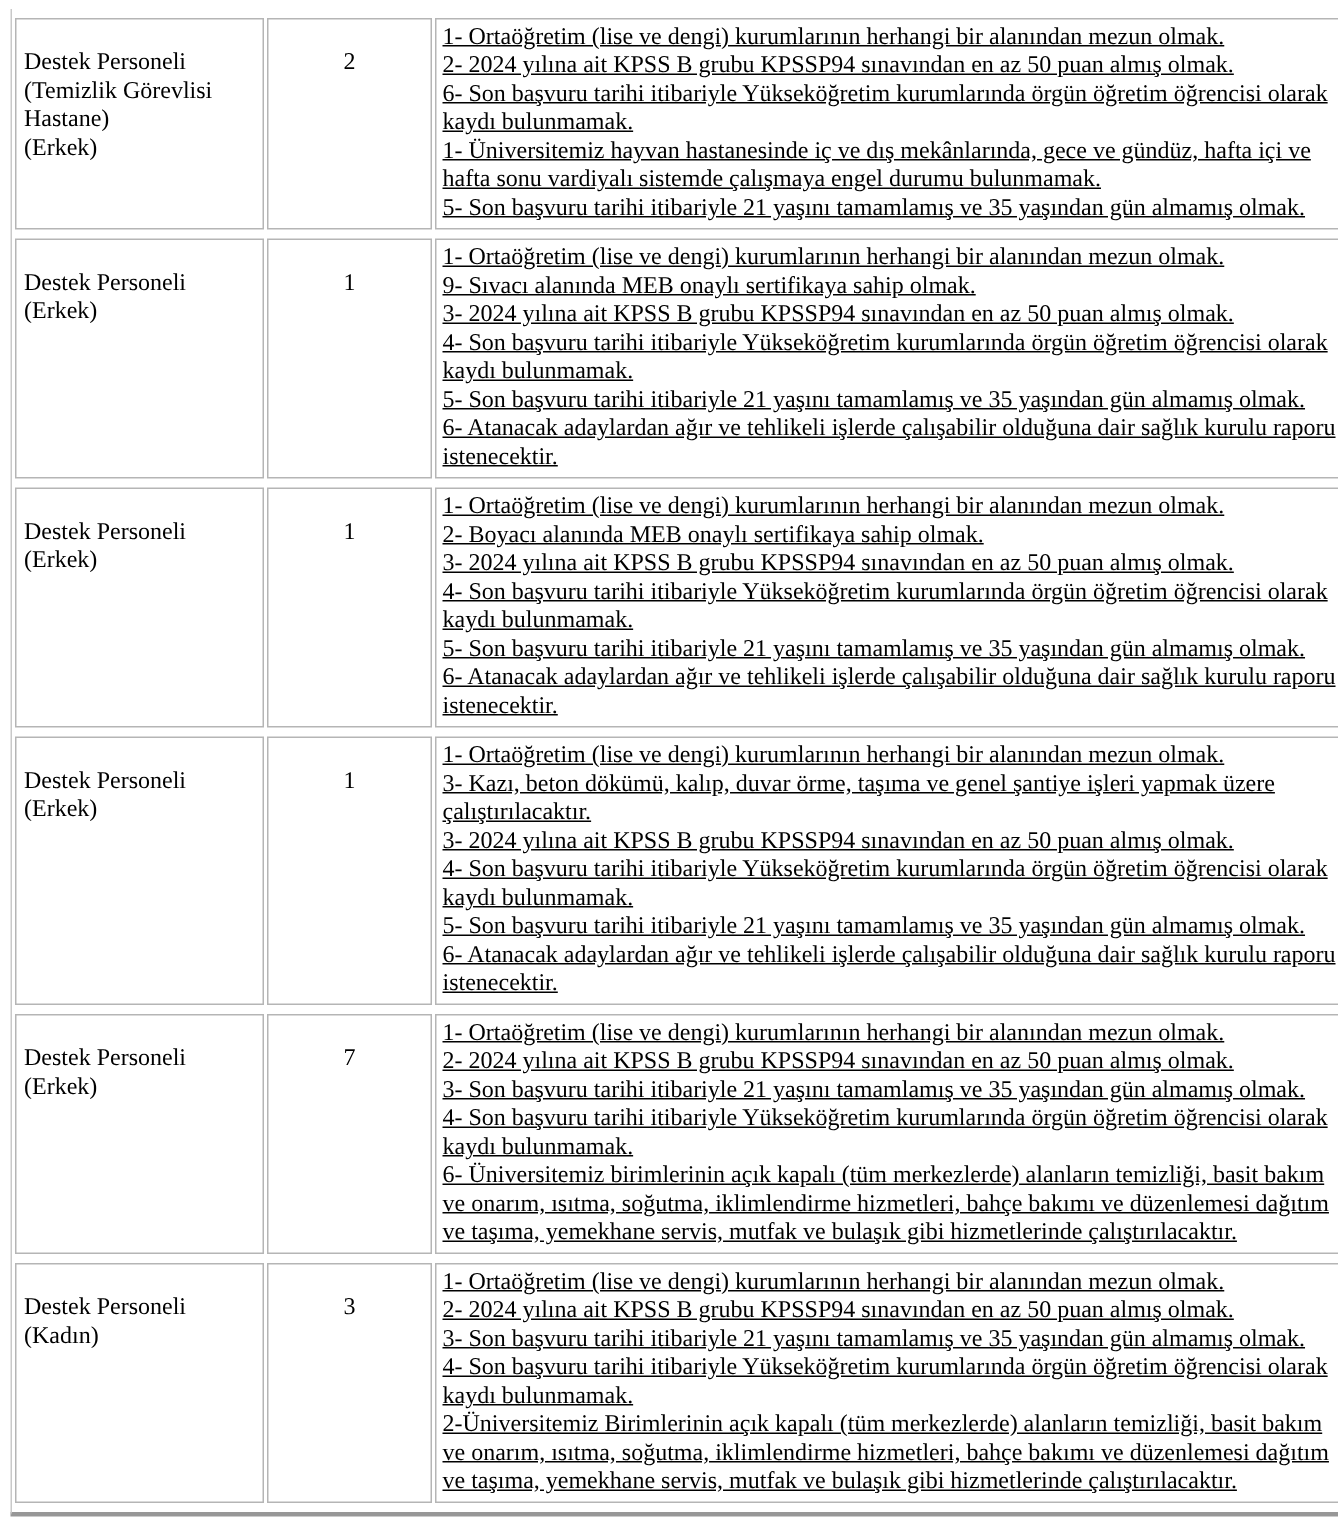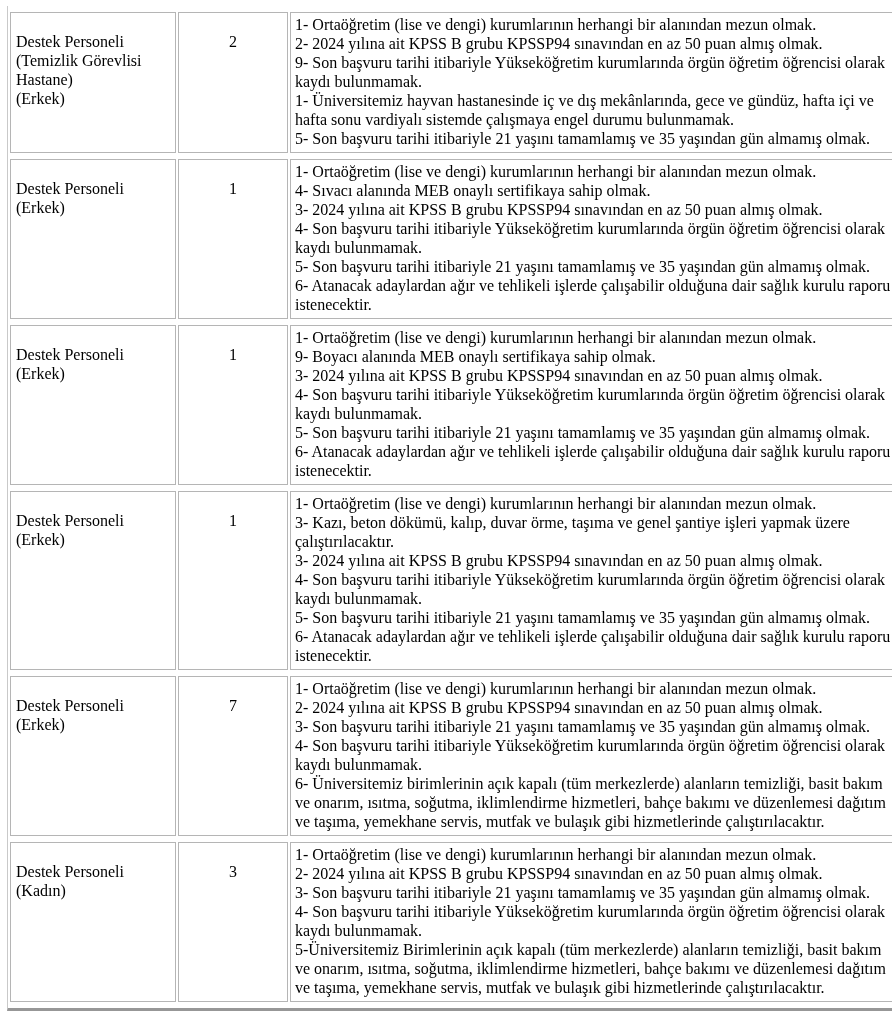--- a/index.html
+++ b/index.html
@@ -46,61 +46,62 @@
     padding: 19px 2px 4px 2px;
     text-align: center;
   }
   td.req-cell {
     width: 596px;
     padding: 2px 3px 4px 4px;
   }
   .req-line {
     margin: 0;
     padding: 0;
+    text-decoration: underline;
   }
 </style>
 </head>
 <body>
 
 <table class="announcement-table">
   <tbody>
     <tr>
       <td class="pos-cell">Destek Personeli
 (Temizlik Görevlisi
 Hastane)
 (Erkek)</td>
       <td class="cnt-cell">2</td>
       <td class="req-cell">
           <div class="req-line">1- Ortaöğretim (lise ve dengi) kurumlarının herhangi bir alanından mezun olmak.</div>
           <div class="req-line">2- 2024 yılına ait KPSS B grubu KPSSP94 sınavından en az 50 puan almış olmak.</div>
-          <div class="req-line">9- Son başvuru tarihi itibariyle Yükseköğretim kurumlarında örgün öğretim öğrencisi olarak kaydı bulunmamak.</div>
+          <div class="req-line">6- Son başvuru tarihi itibariyle Yükseköğretim kurumlarında örgün öğretim öğrencisi olarak kaydı bulunmamak.</div>
           <div class="req-line">1- Üniversitemiz hayvan hastanesinde iç ve dış mekânlarında, gece ve gündüz, hafta içi ve hafta sonu vardiyalı sistemde çalışmaya engel durumu bulunmamak.</div>
           <div class="req-line">5- Son başvuru tarihi itibariyle 21 yaşını tamamlamış ve 35 yaşından gün almamış olmak.</div>
         </td>
     </tr>
     <tr>
       <td class="pos-cell">Destek Personeli
 (Erkek)</td>
       <td class="cnt-cell">1</td>
       <td class="req-cell">
           <div class="req-line">1- Ortaöğretim (lise ve dengi) kurumlarının herhangi bir alanından mezun olmak.</div>
-          <div class="req-line">4- Sıvacı alanında MEB onaylı sertifikaya sahip olmak.</div>
+          <div class="req-line">9- Sıvacı alanında MEB onaylı sertifikaya sahip olmak.</div>
           <div class="req-line">3- 2024 yılına ait KPSS B grubu KPSSP94 sınavından en az 50 puan almış olmak.</div>
           <div class="req-line">4- Son başvuru tarihi itibariyle Yükseköğretim kurumlarında örgün öğretim öğrencisi olarak kaydı bulunmamak.</div>
           <div class="req-line">5- Son başvuru tarihi itibariyle 21 yaşını tamamlamış ve 35 yaşından gün almamış olmak.</div>
           <div class="req-line">6- Atanacak adaylardan ağır ve tehlikeli işlerde çalışabilir olduğuna dair sağlık kurulu raporu istenecektir.</div>
         </td>
     </tr>
     <tr>
       <td class="pos-cell">Destek Personeli
 (Erkek)</td>
       <td class="cnt-cell">1</td>
       <td class="req-cell">
           <div class="req-line">1- Ortaöğretim (lise ve dengi) kurumlarının herhangi bir alanından mezun olmak.</div>
-          <div class="req-line">9- Boyacı alanında MEB onaylı sertifikaya sahip olmak.</div>
+          <div class="req-line">2- Boyacı alanında MEB onaylı sertifikaya sahip olmak.</div>
           <div class="req-line">3- 2024 yılına ait KPSS B grubu KPSSP94 sınavından en az 50 puan almış olmak.</div>
           <div class="req-line">4- Son başvuru tarihi itibariyle Yükseköğretim kurumlarında örgün öğretim öğrencisi olarak kaydı bulunmamak.</div>
           <div class="req-line">5- Son başvuru tarihi itibariyle 21 yaşını tamamlamış ve 35 yaşından gün almamış olmak.</div>
           <div class="req-line">6- Atanacak adaylardan ağır ve tehlikeli işlerde çalışabilir olduğuna dair sağlık kurulu raporu istenecektir.</div>
         </td>
     </tr>
     <tr>
       <td class="pos-cell">Destek Personeli
 (Erkek)</td>
       <td class="cnt-cell">1</td>
@@ -127,17 +128,17 @@
     </tr>
     <tr>
       <td class="pos-cell">Destek Personeli
 (Kadın)</td>
       <td class="cnt-cell">3</td>
       <td class="req-cell">
           <div class="req-line">1- Ortaöğretim (lise ve dengi) kurumlarının herhangi bir alanından mezun olmak.</div>
           <div class="req-line">2- 2024 yılına ait KPSS B grubu KPSSP94 sınavından en az 50 puan almış olmak.</div>
           <div class="req-line">3- Son başvuru tarihi itibariyle 21 yaşını tamamlamış ve 35 yaşından gün almamış olmak.</div>
           <div class="req-line">4- Son başvuru tarihi itibariyle Yükseköğretim kurumlarında örgün öğretim öğrencisi olarak kaydı bulunmamak.</div>
-          <div class="req-line">5-Üniversitemiz Birimlerinin açık kapalı (tüm merkezlerde) alanların temizliği, basit bakım ve onarım, ısıtma, soğutma, iklimlendirme hizmetleri, bahçe bakımı ve düzenlemesi dağıtım ve taşıma, yemekhane servis, mutfak ve bulaşık gibi hizmetlerinde çalıştırılacaktır.</div>
+          <div class="req-line">2-Üniversitemiz Birimlerinin açık kapalı (tüm merkezlerde) alanların temizliği, basit bakım ve onarım, ısıtma, soğutma, iklimlendirme hizmetleri, bahçe bakımı ve düzenlemesi dağıtım ve taşıma, yemekhane servis, mutfak ve bulaşık gibi hizmetlerinde çalıştırılacaktır.</div>
         </td>
     </tr>
   </tbody>
 </table>
 
 </body></html>

